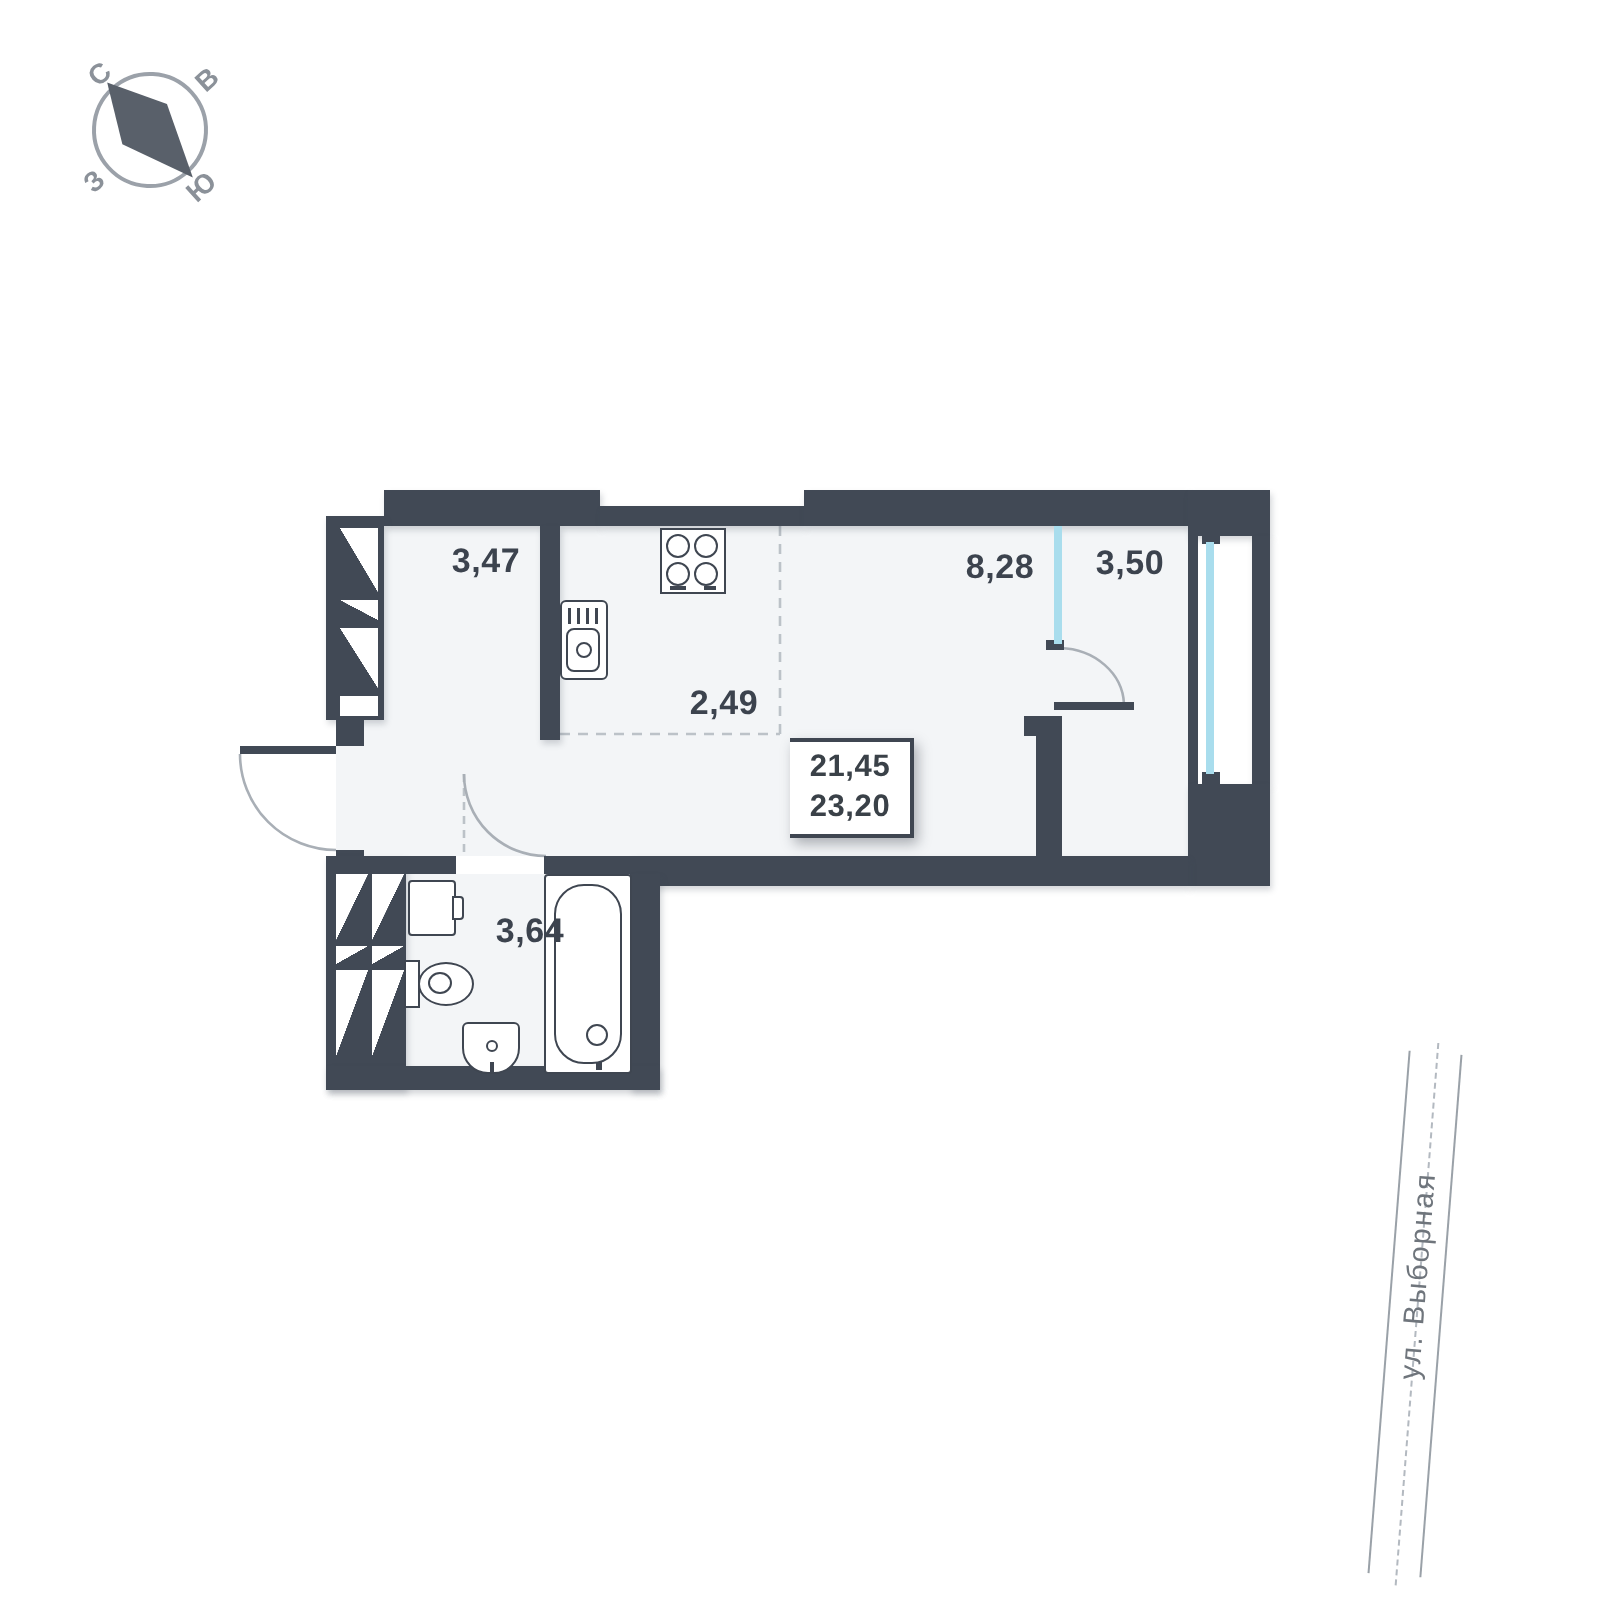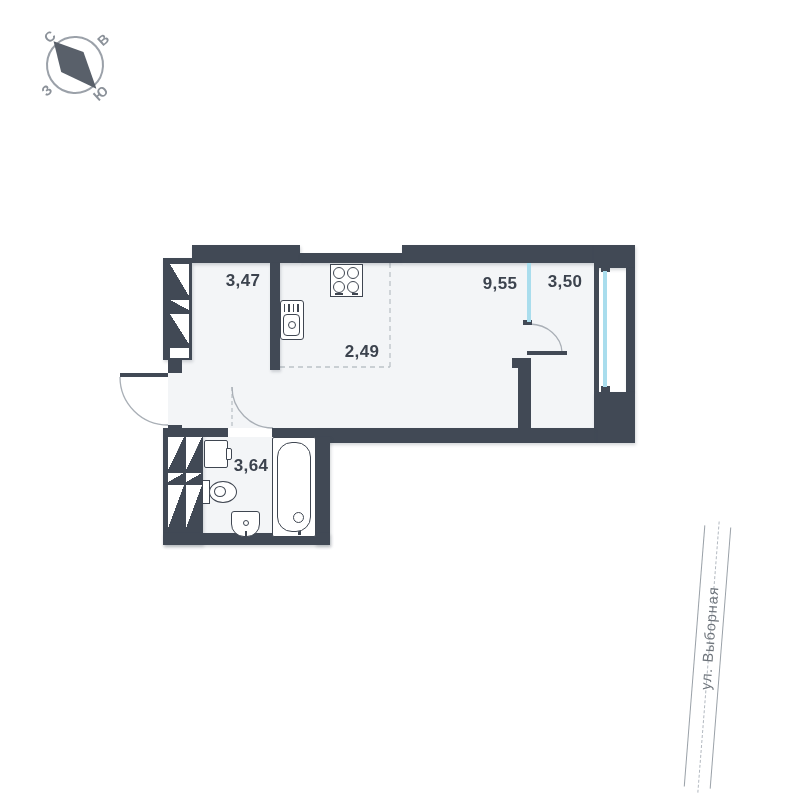--- a/index.html
+++ b/index.html
@@ -143,25 +143,29 @@
       <div style="position:absolute;left:13px;bottom:0;width:2px;height:5px;background:#3f4651"></div>
     </div>
     <div class="fx" style="left:272px;top:437px;width:44px;height:100px;border-radius:2px">
       <div class="fx" style="left:3.5px;top:3.5px;width:34px;height:90px;border-radius:15px;border-width:1.2px"></div>
       <div class="fx" style="left:20px;top:74px;width:11px;height:11px;border-radius:50%"></div>
       <div style="position:absolute;left:25px;top:85px;width:2.5px;height:12px;background:#3f4651"></div>
     </div>
 
     <div class="lbl" style="left:243px;top:281px">3,47</div>
     <div class="lbl" style="left:362px;top:352px">2,49</div>
-    <div class="lbl" style="left:500px;top:284px">9,55</div>
+    <div class="lbl" style="left:500px;top:284px">8,28</div>
     <div class="lbl" style="left:565px;top:282px">3,50</div>
-    <div class="lbl" style="left:251px;top:466px">3,64</div>
+    <div class="lbl" style="left:265px;top:466px">3,64</div>
 
     <div class="infobox">
+      <div class="panel">
+        <span>21,45</span>
+        <span>23,20</span>
+      </div>
     </div>
   </div>
 
   <div class="road">
     <div class="mid"></div>
     <span class="street">ул. Выборная</span>
   </div>
 
 </div>
 

